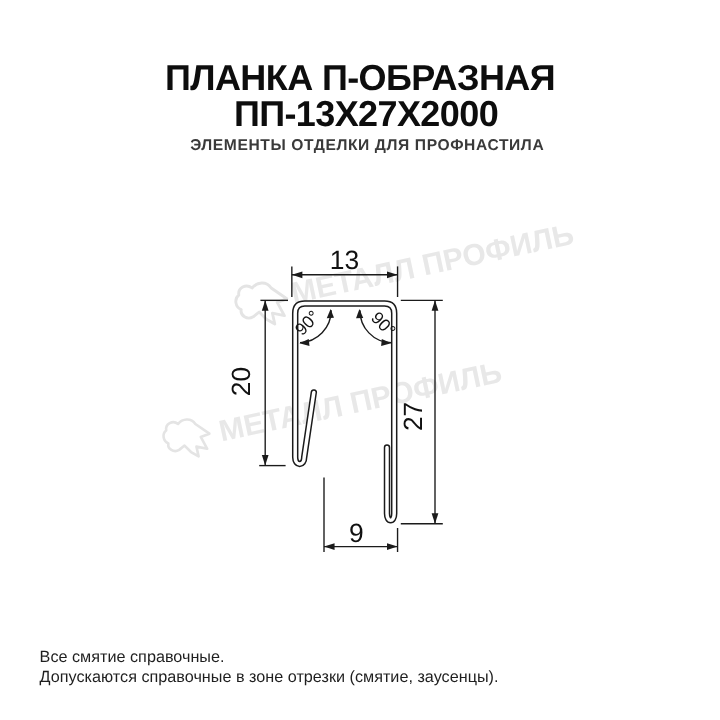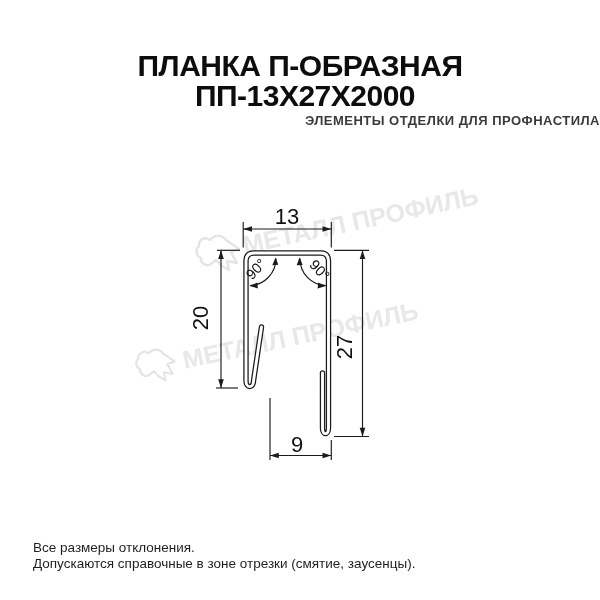--- a/index.html
+++ b/index.html
@@ -9,21 +9,21 @@
   }
   
   .title-line{
     position:absolute;left:0;right:0;text-align:center;
     font-weight:bold;font-size:30px;letter-spacing:-0.5px;color:#0d0d0d;
     white-space:nowrap;
   }
   #title1{top:49px;}
   #title2{top:79px;margin-left:10px;}
   .subtitle{
-    position:absolute;left:12px;right:0;top:113px;text-align:right;
+    position:absolute;left:12px;right:0;top:113px;text-align:center;
     font-weight:bold;font-size:13px;letter-spacing:0.5px;color:#3a3a3a;
     white-space:nowrap;
   }
   
   .wm-text{
     position:absolute;z-index:0;font-weight:bold;font-size:25px;
     color:#e8e8e8;white-space:nowrap;transform-origin:0 50%;
     transform:rotate(-12deg);letter-spacing:0px;
   }
   #wm-text-1{left:243px;top:231px;}
@@ -116,17 +116,17 @@
 
     <text class="dim-text" x="287" y="224" text-anchor="middle">13</text>
     <text class="dim-text" transform="translate(208,318) rotate(-90)" text-anchor="middle">20</text>
     <text class="dim-text" transform="translate(352,347) rotate(-90)" text-anchor="middle">27</text>
     <text class="dim-text" x="297" y="452" text-anchor="middle">9</text>
     <text class="angle-text" transform="translate(259.5,272.5) rotate(-46)" text-anchor="middle">90°</text>
     <text class="angle-text" transform="translate(316,273.5) rotate(46)" text-anchor="middle">90°</text>
   </svg>
 
   <div class="footer">
-    <div>Все размеры отклонения.</div>
+    <div>Все смятие справочные.</div>
     <div>Допускаются справочные в зоне отрезки (смятие, заусенцы).</div>
   </div>
 
 </div>
 
 </body></html>

